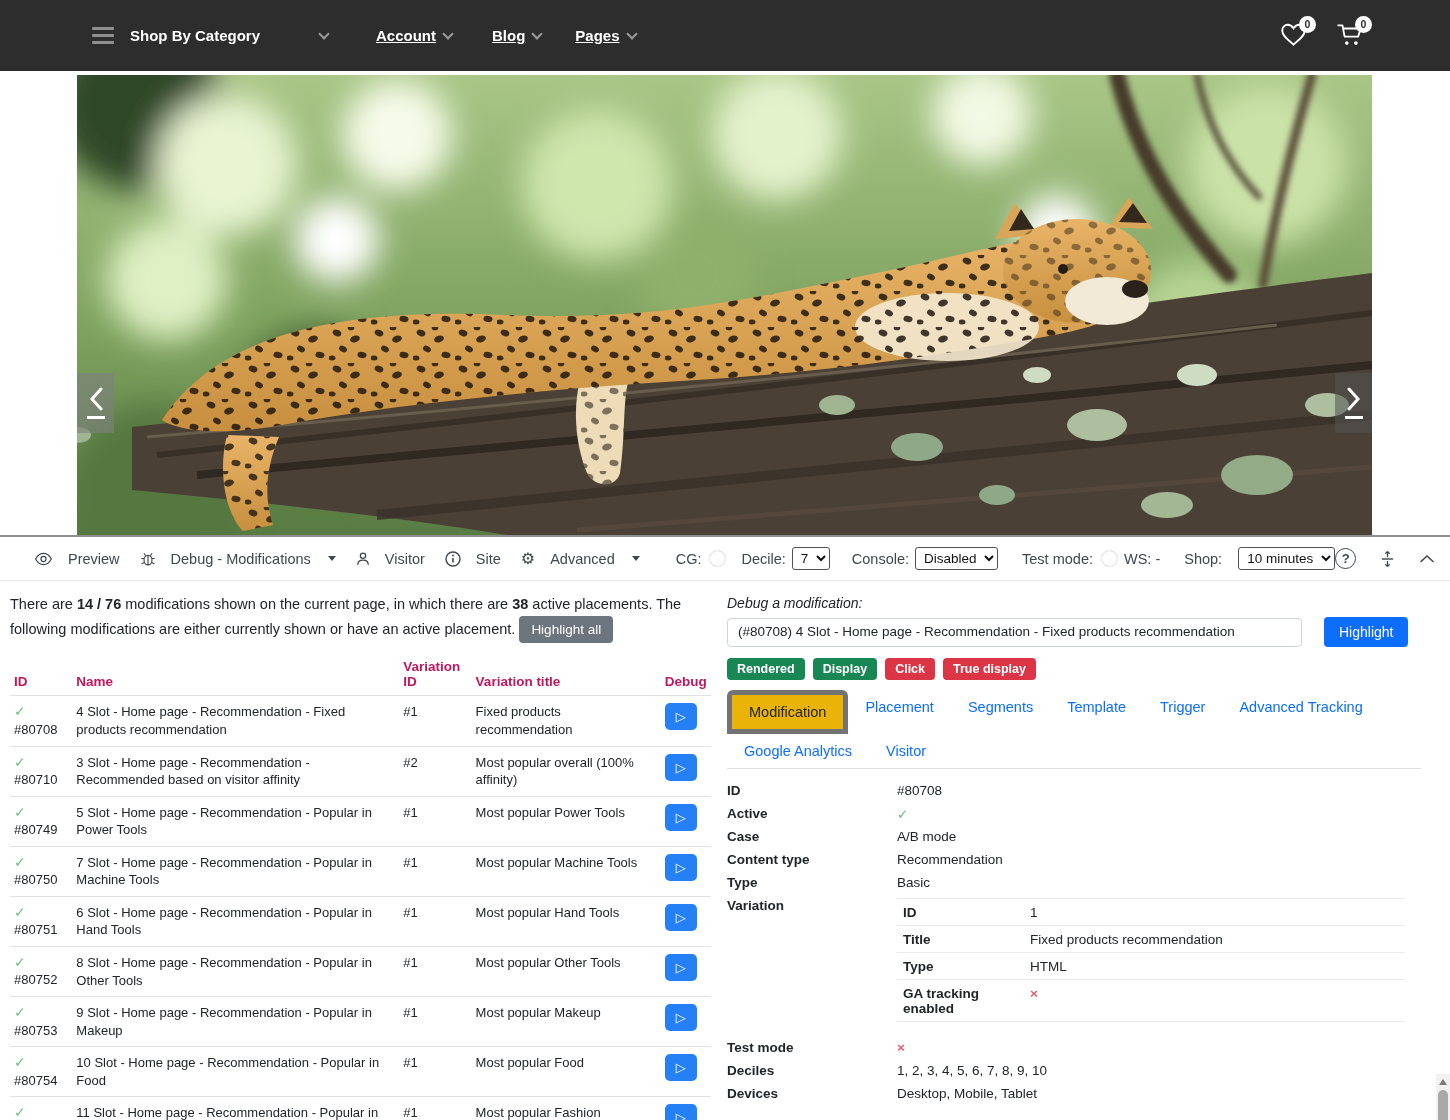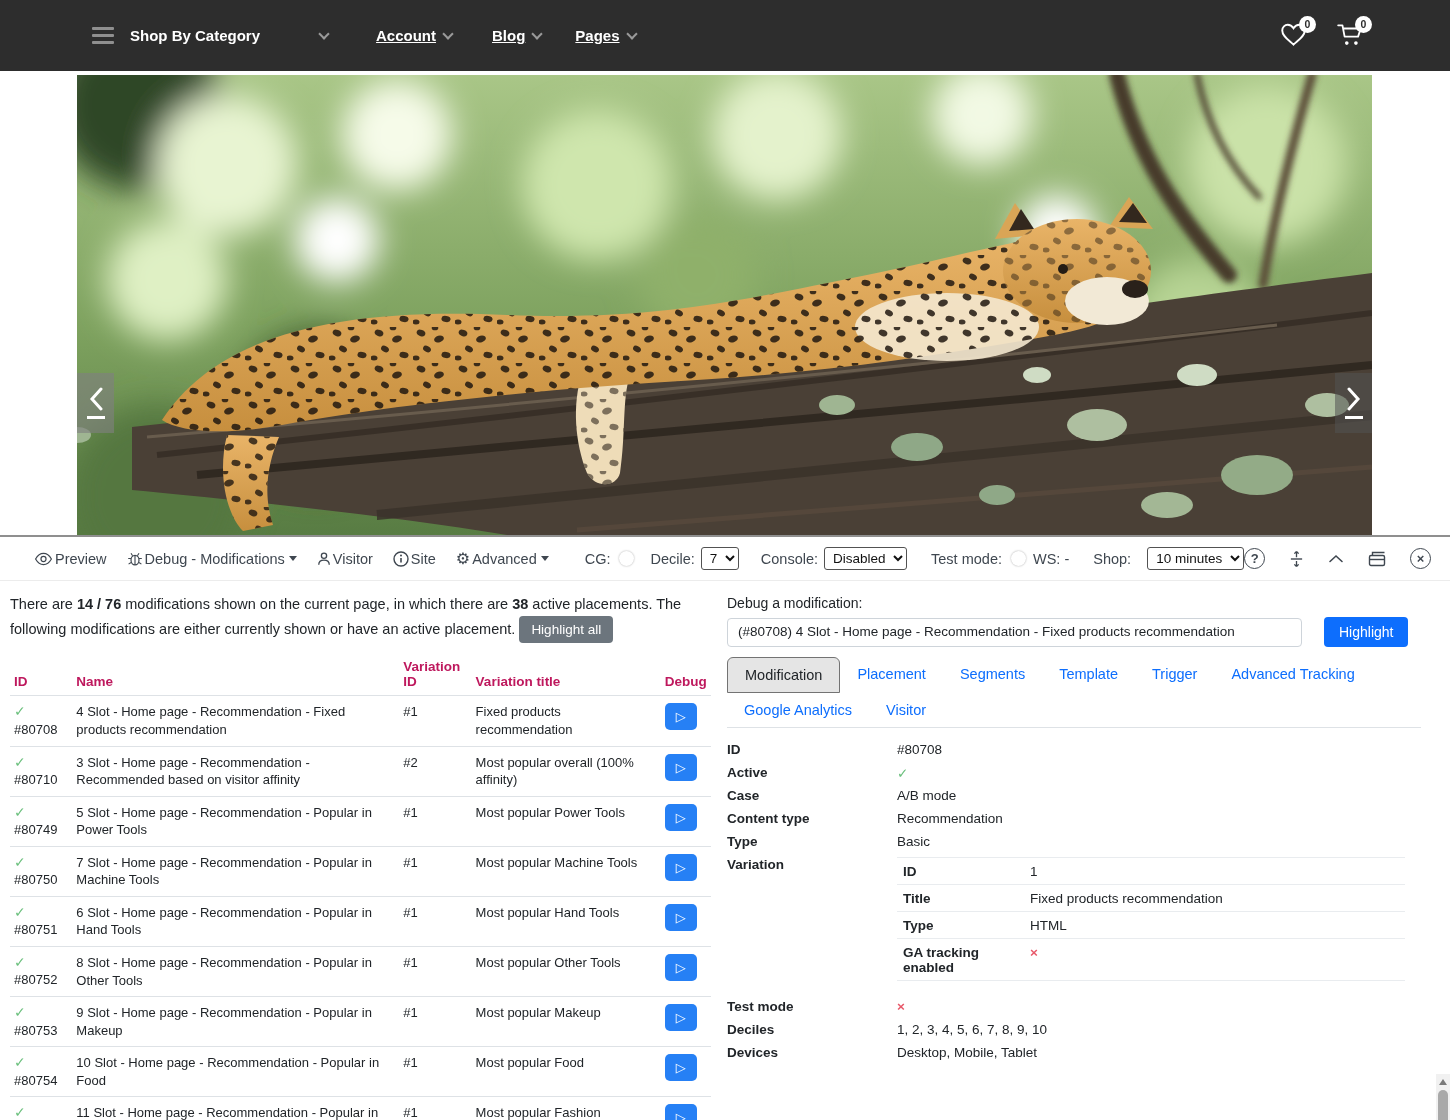--- a/index.html
+++ b/index.html
@@ -31,21 +31,21 @@
     align-items:center; justify-content:center; cursor:pointer; }
   .carousel-btn.prev { left:0; background:rgba(128,128,128,.62); }
   .carousel-btn.next { right:0; background:rgba(82,82,82,.55); }
   .carousel-underline { width:18px; height:3px; background:#fff; margin-top:5px; }
 
   
   .panel { position:absolute; top:535px; left:0; width:1450px; height:585px; background:#fff;
     border-top:2px solid #8f8f8f; }
   .toolbar { height:44px; display:flex; align-items:center; padding:0 14px; border-bottom:1px solid #ececec;
     color:#3f4750; font-size:14.5px; white-space:nowrap; }
-  .tb-item { display:flex; align-items:center; gap:2px; cursor:pointer; color:#3f4750; }
+  .tb-item { display:flex; align-items:center; gap:15px; cursor:pointer; color:#3f4750; }
   .tb-gap { margin-left:20px; }
   .tb-label { cursor:default; }
   .caret-solid { width:0; height:0; border-left:4.5px solid transparent; border-right:4.5px solid transparent;
     border-top:5px solid #3f4750; display:inline-block; margin-left:2px; }
   .toggle { width:36px; height:19px; border-radius:10px; background:#d6d6d6; position:relative; cursor:pointer; }
   .toggle .knob { position:absolute; left:2px; top:2px; width:15px; height:15px; border-radius:50%;
     background:#fff; box-shadow:0 0 2px rgba(0,0,0,.35); }
   select { font-family:"Liberation Sans",sans-serif; font-size:13.5px; border:1.5px solid #525252;
     border-radius:3px; padding:2px 4px; background:#fff; color:#111; }
   .tb-icons { margin-left:auto; display:flex; align-items:center; gap:24px; margin-right:36px; color:#3f4750; }
@@ -63,34 +63,34 @@
 
   table.mods { width:100%; border-collapse:collapse; margin-top:10px; }
   table.mods th { text-align:left; font-size:13.5px; padding:6px 4px; border-bottom:1px solid #dee2e6;
     vertical-align:bottom; color:#be185d; }
   table.mods td { font-size:13px; line-height:1.35; padding:7px 4px; border-bottom:1px solid #dee2e6;
     vertical-align:top; color:#212529; }
   .tick { display:block; color:#6cc07e; font-size:14px; line-height:1.25; }
   .btn-debug { width:32px; height:27px; background:#2680f5; border:none; border-radius:5px; color:#fff;
     display:flex; align-items:center; justify-content:center; font-size:13px; cursor:pointer; }
 
-  .insp-label { font-size:14px; margin:6px 0 6px; }
+  .insp-label { font-size:14px; margin:6px 0 6px;font-style:italic; }
   .insp-row { display:flex; align-items:center; }
   .select-box { width:575px; height:29px; border:1px solid #ced4da; border-radius:4px; padding:5px 10px;
     font-size:13.5px; background:#fff; color:#212529; white-space:nowrap; overflow:hidden; cursor:pointer; }
   .btn-blue { background:#0d6efd; color:#fff; border:none; border-radius:4px; padding:7px 15px;
     font-size:14px; font-family:inherit; margin-left:22px; cursor:pointer; }
   .badges { display:flex; gap:8px; margin-top:11px; }
   .badge { color:#fff; font-weight:bold; font-size:12.5px; padding:4px 10px; border-radius:4px; cursor:default; }
   .badge-green { background:#198754; }
   .badge-red { background:#dc3545; }
 
   .tabs { display:flex; flex-wrap:wrap; border-bottom:1px solid #dee2e6; margin-top:10px; width:694px; }
   .tab { padding:9px 17px; font-size:14.5px; color:#0d6efd; cursor:pointer; }
-  .tab.active { color:#212529; background:#e5e5e5; border:1px solid #737373; border-radius:6px 6px 0 0; }
+  .tab.active { color:#212529; background:#eab308; border:5px solid #737373; border-radius:6px 6px 0 0; }
 
   .details { margin-top:14px; font-size:13.5px; }
   .drow { display:flex; align-items:flex-start; min-height:23px; }
   .dlabel { width:170px; font-weight:bold; flex:none; }
   .green-check { color:#6cc07e; }
   .red-x { color:#e8596a; font-weight:bold; }
   .ntable { width:508px; }
   .nrow { display:flex; border-top:1px solid #e9ecef; padding:5.5px 0 5.5px 6px; }
   .nrow.last { border-bottom:1px solid #e9ecef; }
   .nlabel { width:127px; font-weight:bold; flex:none; }
@@ -484,20 +484,26 @@
       </table>
     </div>
 
     <div class="col-right">
       <div class="insp-label">Debug a modification:</div>
       <div class="insp-row">
         <div class="select-box">(#80708) 4 Slot - Home page - Recommendation - Fixed products recommendation</div>
         <button class="btn-blue">Highlight</button>
       </div>
 
+      <div class="badges">
+        <span class="badge badge-green">Rendered</span>
+        <span class="badge badge-green">Display</span>
+        <span class="badge badge-red">Click</span>
+        <span class="badge badge-red">True display</span>
+      </div>
 
       <div class="tabs">
         <span class="tab active">Modification</span>
         <span class="tab">Placement</span>
         <span class="tab">Segments</span>
         <span class="tab">Template</span>
         <span class="tab">Trigger</span>
         <span class="tab">Advanced Tracking</span>
         <span class="tab">Google Analytics</span>
         <span class="tab">Visitor</span>

